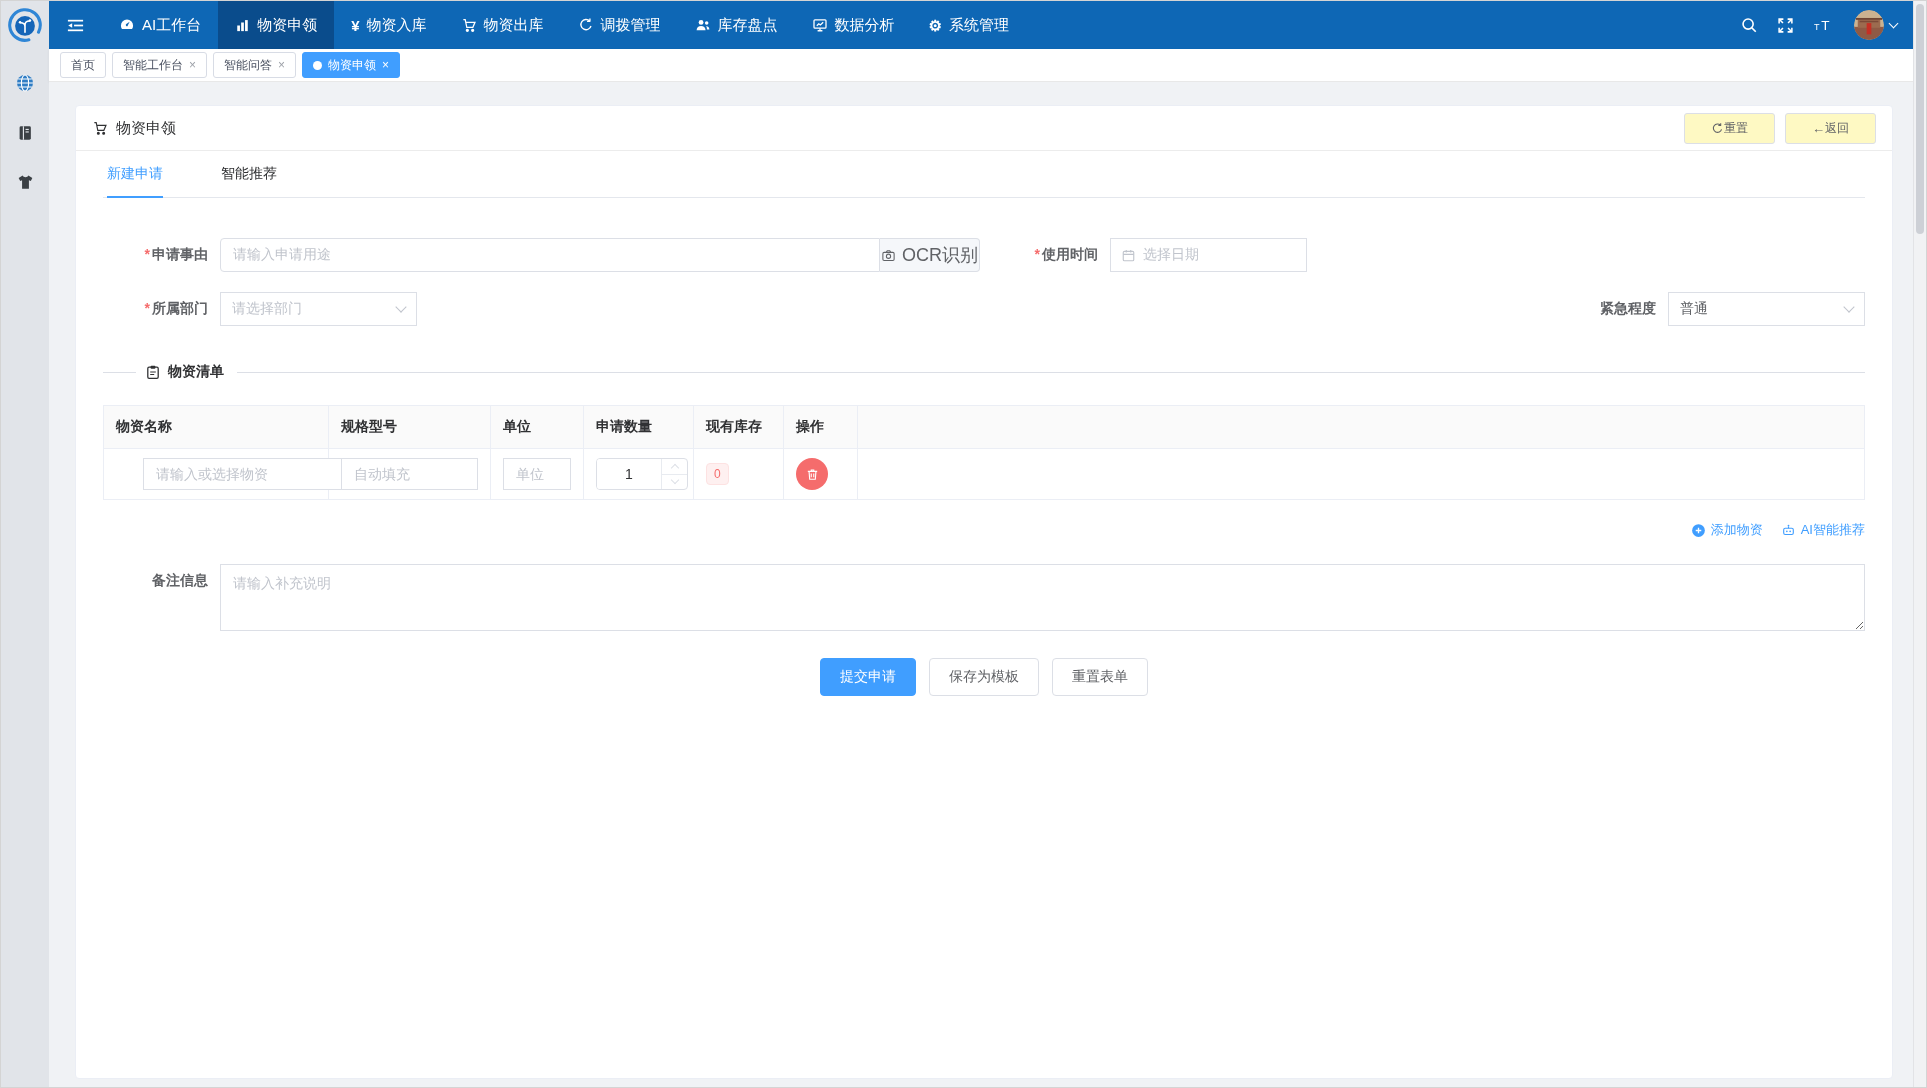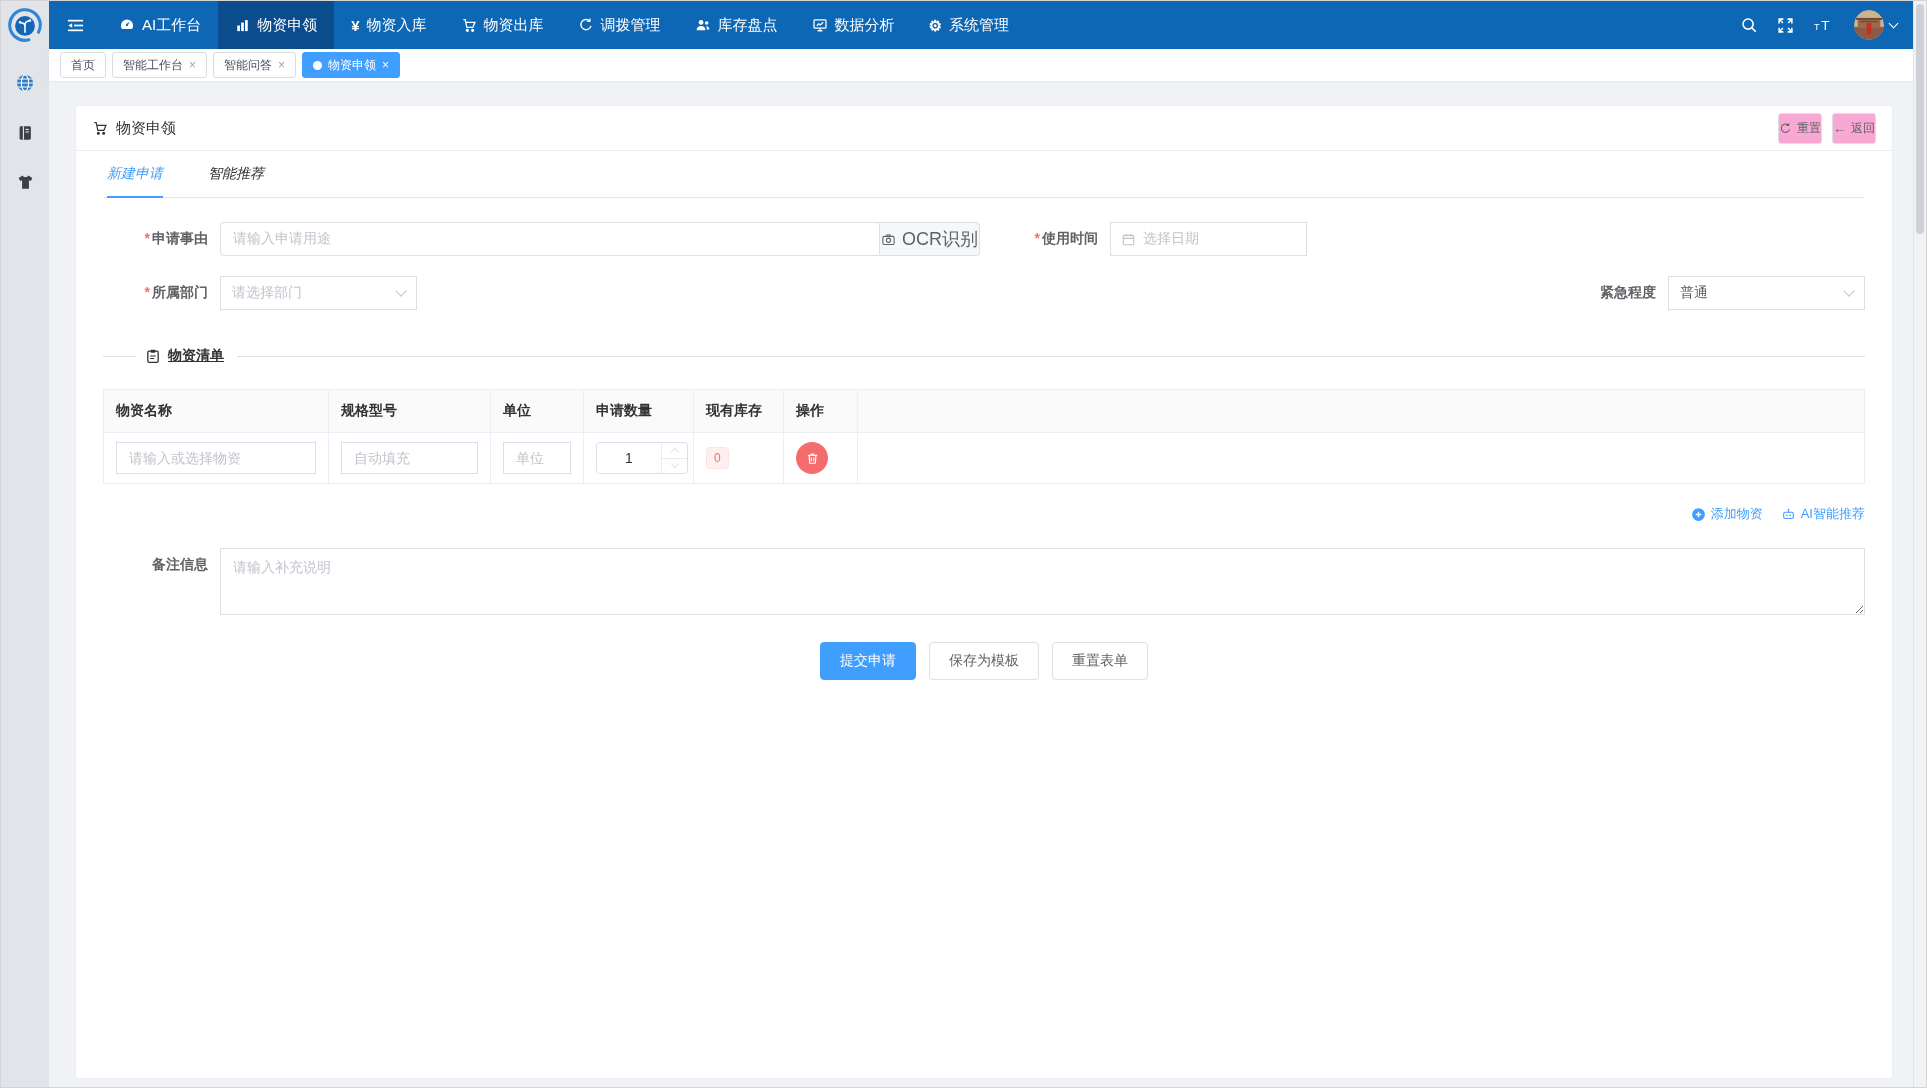--- a/index.html
+++ b/index.html
@@ -35,26 +35,26 @@
   .tab.active { background:#409eff; border-color:#409eff; color:#fff; }
   .tab.active .dot { width:9px; height:9px; border-radius:50%; background:#fff; }
   .tab.active .close { color:#fff; }
 
   
   .content { flex:1; background:#f0f2f5; padding:23px 20px 8px 26px; min-height:0; }
   .card { background:#fff; border:1px solid #ebeef5; border-radius:4px; height:100%; display:flex; flex-direction:column; }
   .card-header { height:45px; display:flex; align-items:center; padding:0 16px; border-bottom:1px solid #ececec; flex-shrink:0; }
   .card-title { display:flex; align-items:center; gap:8px; font-size:15px; color:#303133; }
   .header-actions { margin-left:auto; display:flex; gap:10px; }
-  .btn-sm { display:inline-flex; align-items:center; gap:5px; padding:6px 0; font-size:12px; color:#606266; background:#f9a8d4; border:1px solid #dcdfe6; border-radius:3px; cursor:pointer; font-family:inherit; }
+  .btn-sm { display:inline-flex; align-items:center; padding:6px 26px; font-size:12px; color:#606266; background:#fef9c3; border:1px solid #dcdfe6; border-radius:3px; cursor:pointer; font-family:inherit; }
   .btn-sm .arrow { font-size:13px; line-height:1; color:#606266; }
 
   .card-body { padding:0 27px 20px; flex:1; min-height:0; }
 
-  .form-tabs { display:flex; gap:45px; padding:0 4px; border-bottom:1px solid #e4e7ed; margin-bottom:24px;font-style:italic; }
+  .form-tabs { display:flex; gap:58px; padding:0 4px; border-bottom:1px solid #e4e7ed; margin-bottom:40px; }
   .form-tab { padding:14px 0 13px; font-size:14px; color:#303133; border-bottom:2px solid transparent; margin-bottom:-1px; cursor:pointer; }
   .form-tab.active { color:#409eff; border-color:#409eff; }
 
   .form-row { display:flex; align-items:center; margin-bottom:20px; }
   .fi-label { flex:0 0 117px; text-align:right; padding-right:12px; font-size:14px; font-weight:700; color:#606266; white-space:nowrap; }
   .fi-label.w130 { flex:0 0 130px; }
   .req { color:#f56c6c; margin-right:2px; font-weight:700; }
   .ctl { height:34px; border:1px solid #dcdfe6; border-radius:0; font-size:14px; color:#606266; background:#fff; font-family:inherit; }
   input.ctl { padding:0 12px; outline:none; }
   input::placeholder, textarea::placeholder { color:#c0c4cc; }
@@ -66,21 +66,21 @@
   .date-box { width:197px; display:flex; align-items:center; gap:7px; padding:0 10px; cursor:text; }
   .select-box { width:197px; display:flex; align-items:center; justify-content:space-between; padding:2px 11px; cursor:pointer; }
   .ph { color:#c0c4cc; font-size:14px; }
   .val { color:#606266; font-size:14px; }
   .chev { width:8px; height:8px; border-right:1.4px solid #c0c4cc; border-bottom:1.4px solid #c0c4cc; transform:rotate(45deg); margin-top:-4px; }
 
   .section-divider { display:flex; align-items:center; margin:37px 0 24px; }
   .dline { height:1px; background:#dcdfe6; }
   .dline.short { width:33px; }
   .dline.long { flex:1; }
-  .divider-title { display:flex; align-items:center; gap:7px; font-size:14px; font-weight:700; color:#303133; margin:0 13px 0 9px;text-decoration:underline; }
+  .divider-title { display:flex; align-items:center; gap:7px; font-size:14px; font-weight:700; color:#303133; margin:0 13px 0 9px; }
 
   table.mtable { width:100%; border-collapse:collapse; border:1px solid #ebeef5; font-size:14px; table-layout:fixed; }
   .mtable th { background:#fafafa; text-align:left; padding:12px; color:#303133; font-weight:600; border-right:1px solid #ebeef5; border-bottom:1px solid #ebeef5; white-space:nowrap; }
   .mtable td { padding:9px 12px; border-right:1px solid #ebeef5; background:#fff; }
   .cell-input { height:32px; width:100%; }
 
   .qty-group { width:92px; height:32px; border:1px solid #dcdfe6; border-radius:4px; display:flex; overflow:hidden; background:#fff; }
   .qty-group input { flex:1; border:none; outline:none; text-align:center; font-size:14px; color:#303133; font-family:inherit; min-width:0; }
   .qty-step { width:26px; border-left:1px solid #e8ebf0; display:flex; flex-direction:column; }
   .qty-step span { flex:1; display:flex; align-items:center; justify-content:center; cursor:pointer; }
@@ -370,21 +370,21 @@
                 <th>规格型号</th>
                 <th>单位</th>
                 <th>申请数量</th>
                 <th>现有库存</th>
                 <th>操作</th>
                 <th></th>
               </tr>
             </thead>
             <tbody>
               <tr>
-                <td><input class="ctl cell-input" style="max-width: 208px;" type="text" placeholder="请输入或选择物资"></td>
+                <td><input class="ctl cell-input" style="max-width: 208px; margin-left: 27px;" type="text" placeholder="请输入或选择物资"></td>
                 <td><input class="ctl cell-input" style="max-width: 140px;" type="text" placeholder="自动填充"></td>
                 <td><input class="ctl cell-input" style="max-width: 75px;" type="text" placeholder="单位"></td>
                 <td>
                   <div class="qty-group">
                     <input type="text" value="1" style="">
                     <div class="qty-step">
                       <span class="up">
                           <i></i>
                         </span>
                       <span class="down">

